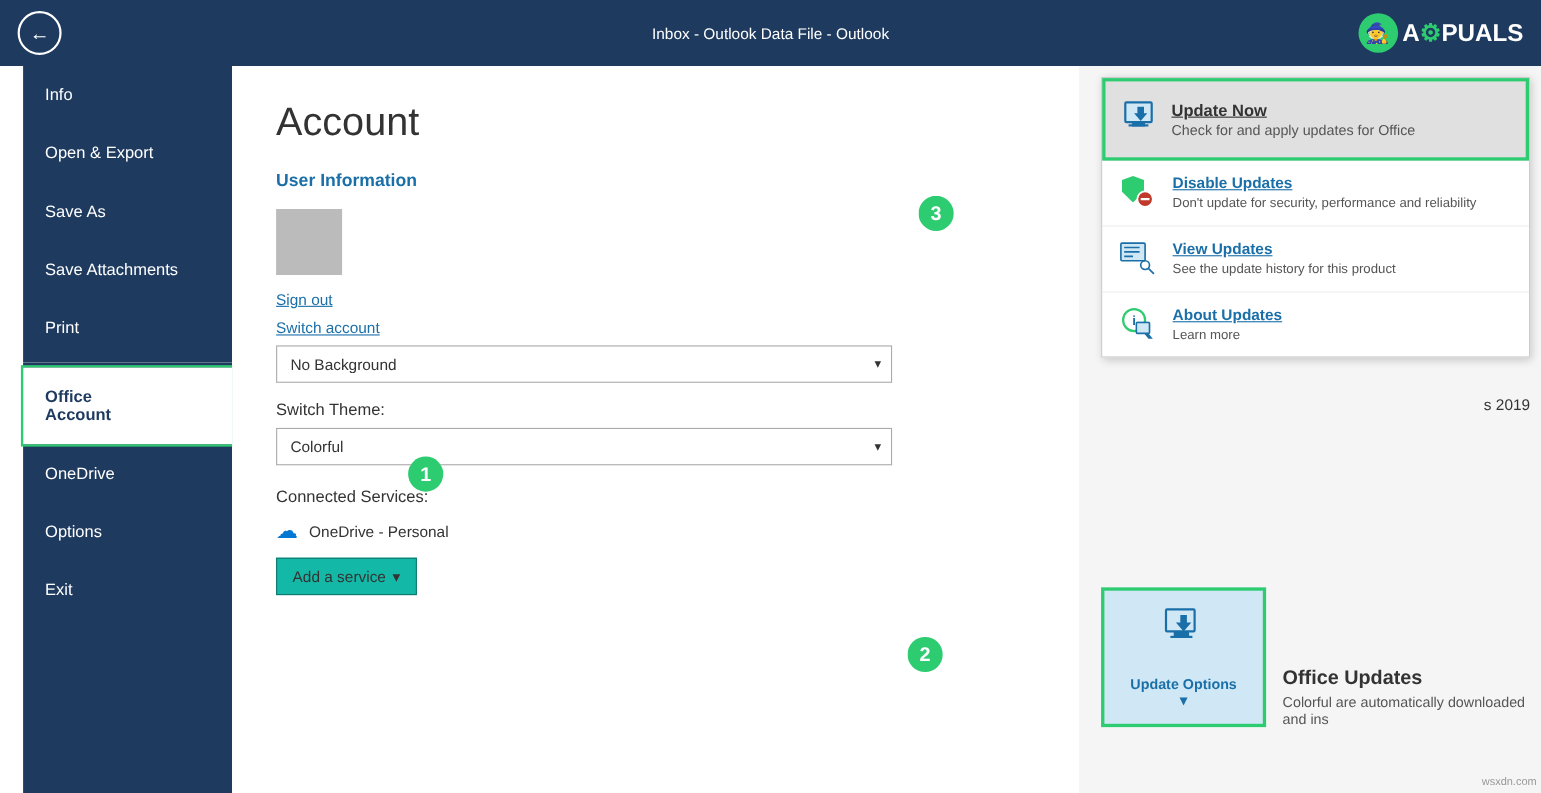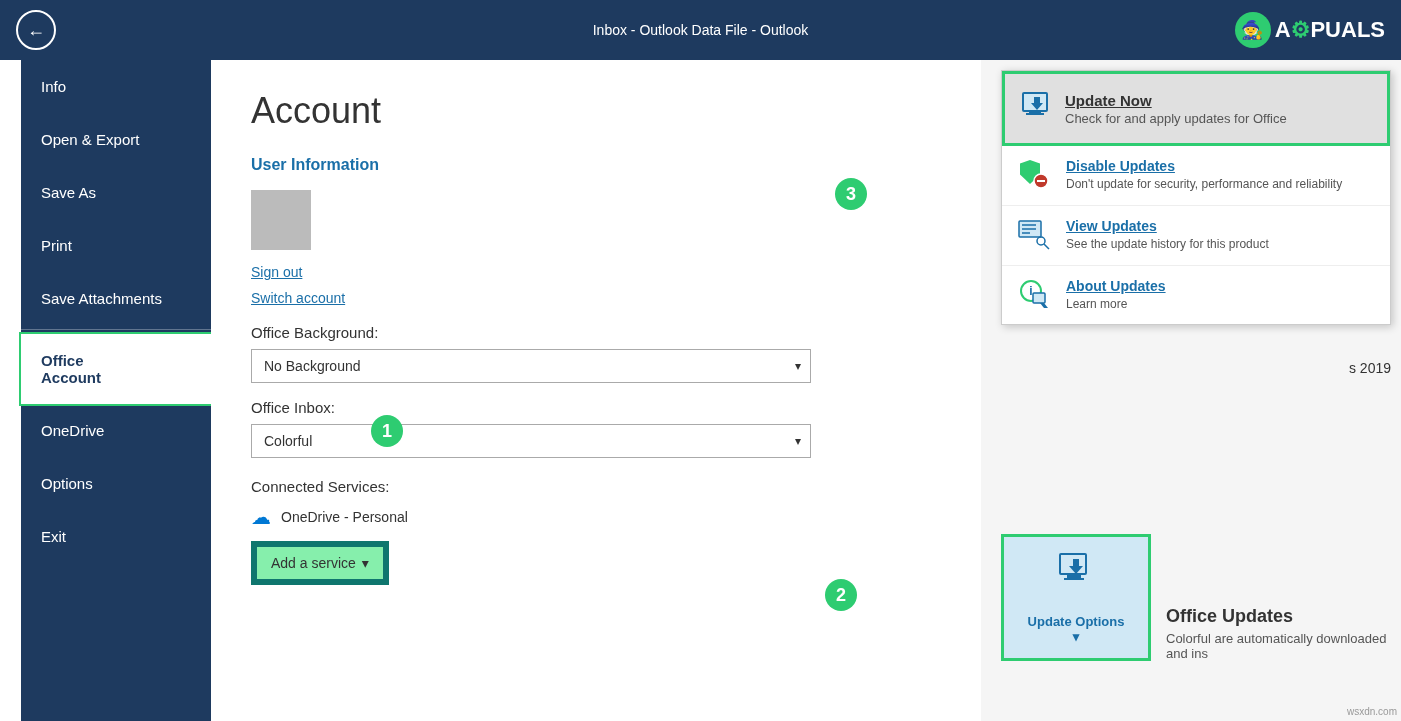--- a/index.html
+++ b/index.html
@@ -169,22 +169,22 @@
       font-size: 14px;
       color: #333;
       margin-bottom: 12px;
     }
     .onedrive-icon {
       color: #0078d4;
       font-size: 20px;
     }
 
     .add-service-btn {
-      border: 6px solid #0f766e;
-      background: #86efac;
+      border: 1px solid #0f766e;
+      background: #14b8a6;
       padding: 8px 14px;
       font-size: 14px;
       cursor: pointer;
       display: flex;
       align-items: flex-end;
       gap: 6px;
       color: #333;
     }
 
     
@@ -365,52 +365,51 @@
     <span>A<span style="color:#2ecc71">⚙</span>PUALS</span>
   </div>
 </div>
 
 <div class="main-layout">
 
   <nav class="sidebar">
     <button class="sidebar-item">Info</button>
     <button class="sidebar-item">Open &amp; Export</button>
     <button class="sidebar-item">Save As</button>
+    <button class="sidebar-item">Save Attachments</button>
     <button class="sidebar-item">Print</button>
-    <button class="sidebar-item">Save Attachments</button>
     <hr class="sidebar-divider">
     <button class="sidebar-item active">Office<br>Account</button>
     <button class="sidebar-item">OneDrive</button>
     <button class="sidebar-item">Options</button>
     <button class="sidebar-item">Exit</button>
   </nav>
 
   <div class="content-area">
 
     <h1 class="page-title">Account</h1>
 
     <h2 class="section-title">User Information</h2>
 
     <div class="user-avatar"></div>
 
     <button class="link-btn">Sign out</button>
     <button class="link-btn">Switch account</button>
 
-    <div class="field-label">Office Background:</div>
     <div class="dropdown-wrapper">
       <select class="dropdown-select">
         <option>No Background</option>
         <option>Calligraphy</option>
         <option>Circuit</option>
         <option>Clouds</option>
       </select>
       <span class="dropdown-arrow">▾</span>
     </div>
 
-    <div class="field-label">Office Inbox:</div>
+    <div class="field-label">Switch Theme:</div>
     <div class="dropdown-wrapper">
       <select class="dropdown-select">
         <option>Colorful</option>
         <option>Dark Gray</option>
         <option>Black</option>
         <option>White</option>
       </select>
       <span class="dropdown-arrow">▾</span>
     </div>
 

